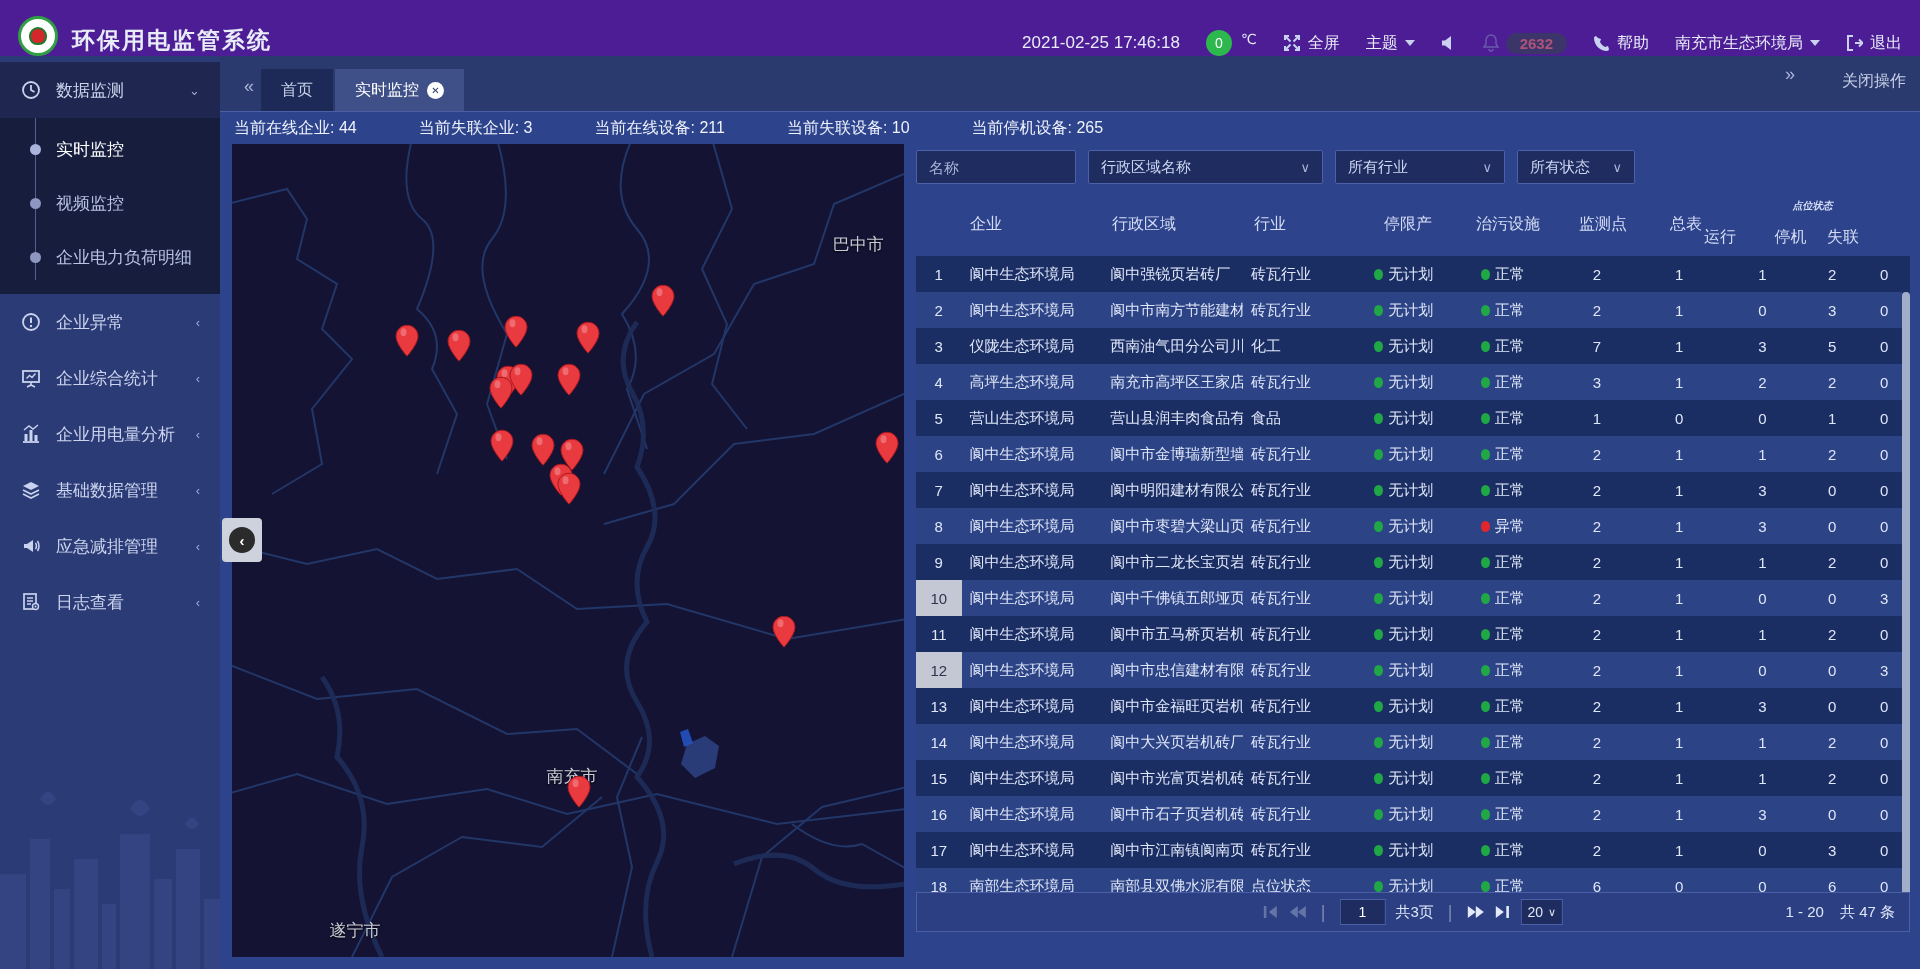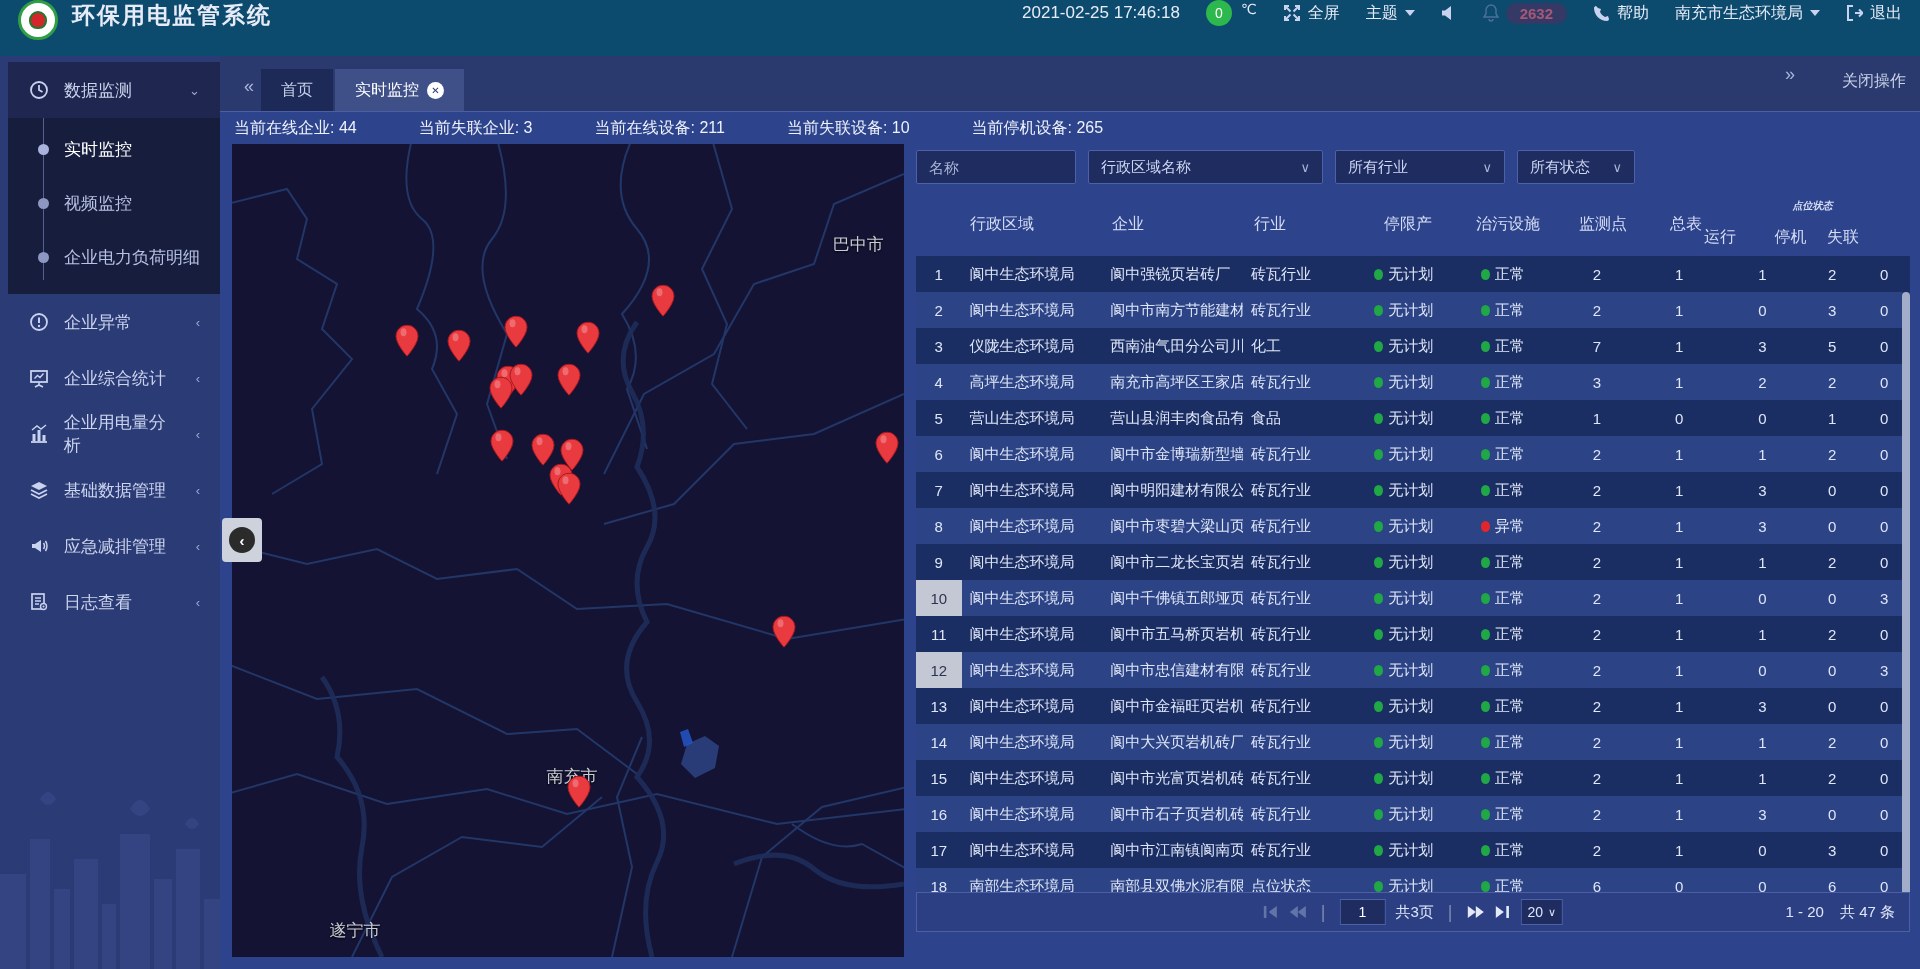--- a/index.html
+++ b/index.html
@@ -1,20 +1,20 @@
 <!DOCTYPE html>
 <html><head>
 <meta charset="utf-8">
 <style>
   * { margin:0; padding:0; box-sizing:border-box; }
   html,body { width:1920px; height:969px; overflow:hidden;
     font-family:"Liberation Sans","DejaVu Sans",sans-serif; background:#2d438c; }
 
   
-  .header { height:56px; background:#0c4a6e; display:flex; align-items:flex-start;
+  .header { height:56px; background:#4c1d95; display:flex; align-items:flex-end;
     padding:0 18px; color:#e8ecf8; position:relative; z-index:5;}
   .logo { width:40px; height:40px; border-radius:50%; background:#fff;
     border:3px solid #2f9e44; display:flex; align-items:center; justify-content:center; }
   .logo-inner { width:18px; height:18px; background:#d4272c; border-radius:50% 50% 45% 45%;
     border:2px solid #1d7a2e; }
   .app-title { font-size:23px; font-weight:bold; margin-left:14px; letter-spacing:2px; }
   .header-right { margin-left:auto; display:flex; align-items:center; gap:26px; font-size:16px; }
   .hdr-item { display:flex; align-items:center; gap:7px; cursor:pointer; white-space:nowrap; }
   .temp-badge { width:26px; height:26px; border-radius:50%; background:#2db84d; color:#fff;
     display:flex; align-items:center; justify-content:center; font-size:14px; }
@@ -24,21 +24,21 @@
   .bell-pill { background:#3a3866; border-radius:12px; padding:2px 14px; color:#b85a77;
     font-size:15px; font-weight:bold; opacity:.9;}
   .hdr-icon svg { display:block; }
 
   
   .app-body { display:flex; height:913px; }
   .sidebar { width:220px; background:#2b3b76; position:relative; flex-shrink:0; overflow:hidden;}
   .content { flex:1; display:flex; flex-direction:column; background:#2d438c; min-width:0;}
 
   
-  .menu { padding-top:6px; position:relative; z-index:2;margin-left:8px;}
+  .menu { padding-top:6px; position:relative; z-index:2;}
   .menu-group.dark { background:#161d3d; }
   .menu-section { height:56px; display:flex; align-items:center; padding:0 20px;
     color:#ccd4ee; font-size:17px; cursor:pointer; gap:14px;}
   .menu-group.dark .menu-section { background:#1f2750; }
   .menu-section .chev { margin-left:auto; color:#9fa9d2; font-size:13px; }
   .menu-sub { position:relative; padding:4px 0 10px 0; }
   .menu-sub:before { content:""; position:absolute; left:35px; top:0; bottom:14px;
     width:1px; background:#55608f; }
   .menu-subitem { height:54px; display:flex; align-items:center; padding-left:56px;
     color:#b9c2e4; font-size:17px; cursor:pointer; position:relative;}
@@ -486,25 +486,25 @@
           <div class="f-select f-status">
             <span>所有状态</span>
               <span class="caret">∨</span>
           </div>
         </div>
 
         <div class="tbl-header" id="tbl-header">
             <div class="th c0">
               <span></span>
             </div>
+            <div class="th c2 lft">
+              <span>企业</span>
+            </div>
             <div class="th c1 lft">
               <span>行政区域</span>
-            </div>
-            <div class="th c2 lft">
-              <span>企业</span>
             </div>
             <div class="th c3 lft">
               <span>行业</span>
             </div>
             <div class="th c4">
               <span>停限产</span>
             </div>
             <div class="th c5">
               <span>治污设施</span>
             </div>

